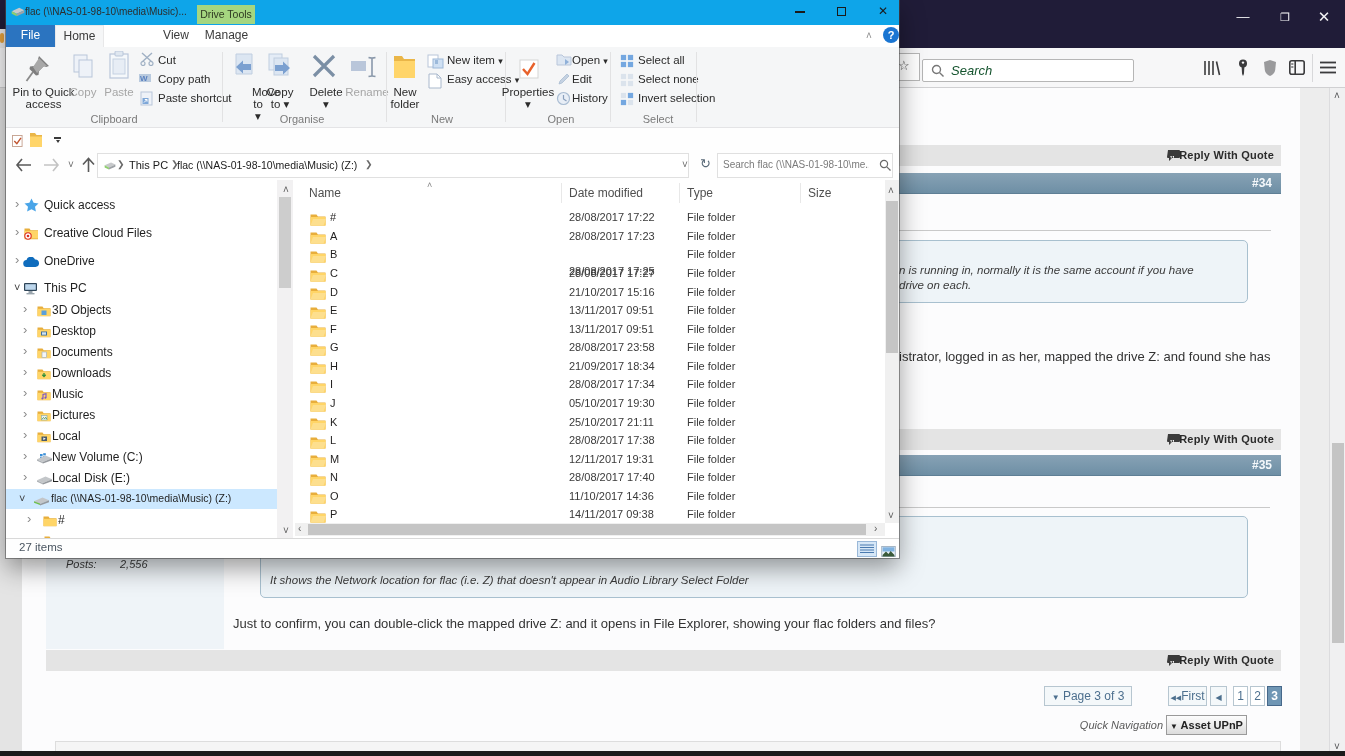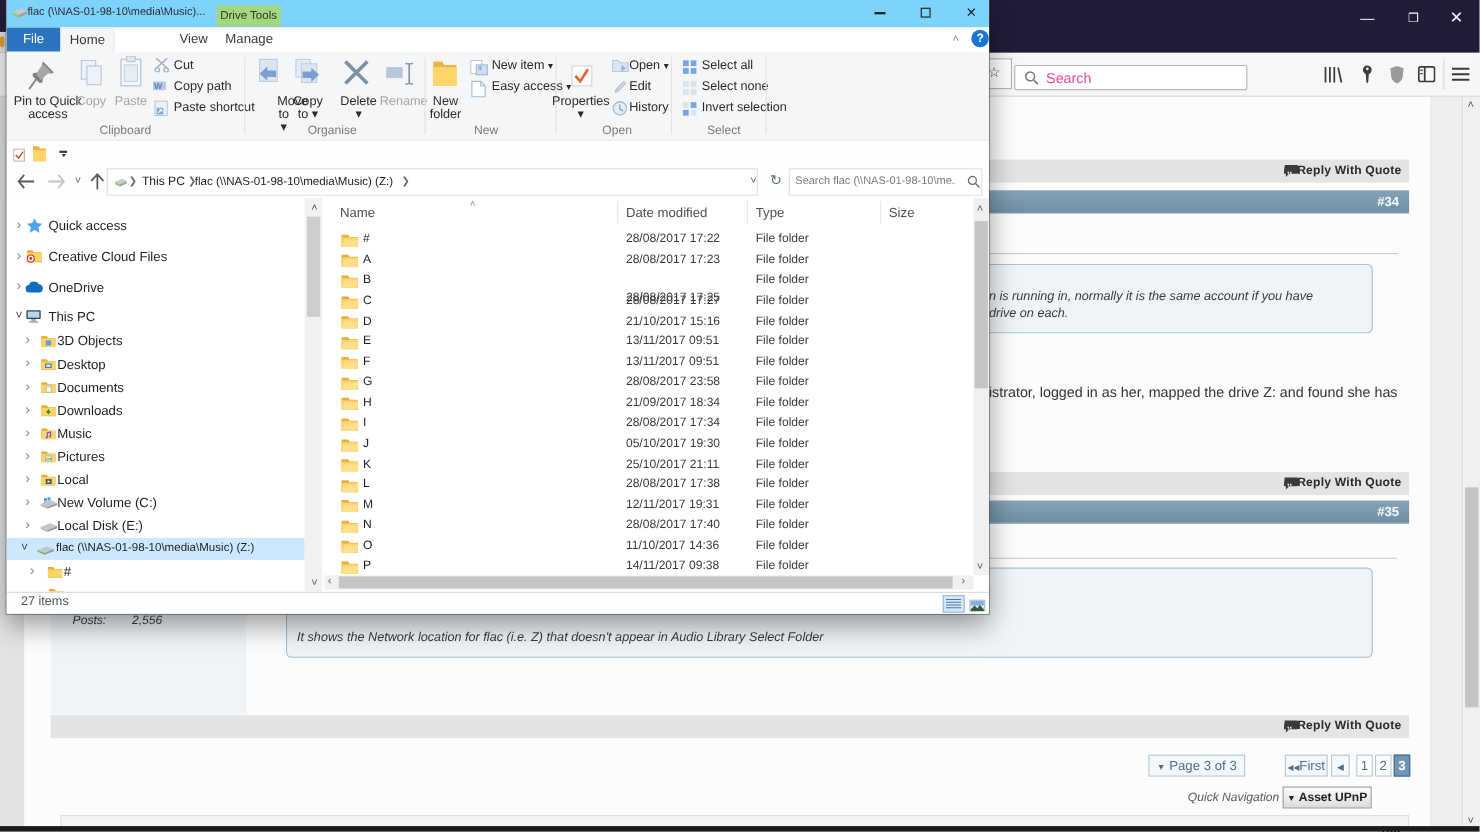--- a/index.html
+++ b/index.html
@@ -7,21 +7,21 @@
 .abs{position:absolute;}
 
 #ff{position:absolute;left:0;top:0;width:1345px;height:756px;background:#e9e9e9;}
 #ffbar{position:absolute;left:0;top:0;width:1345px;height:48px;background:#201c38;}
 .wbtn{position:absolute;top:0;width:45px;height:30px;color:#f3f3f5;font-size:13px;
   text-align:center;line-height:28px;}
 #fftool{position:absolute;left:0;top:48px;width:1345px;height:40px;background:#f7f7f8;
   border-bottom:1px solid #d0d0d2;}
 #ffsearch{position:absolute;left:922px;top:11px;width:212px;height:23px;background:#fff;
   border:1px solid #b6b6b6;border-radius:2px;}
-#ffsearch .ph{position:absolute;left:28px;top:3px;font-size:13px;color:#ec4899;}
+#ffsearch .ph{position:absolute;left:28px;top:3px;font-style:italic;font-size:13px;color:#14532d;}
 .ffico{position:absolute;top:9px;color:#3b3b3d;}
 
 #page{position:absolute;left:0;top:88px;width:1345px;height:663px;background:#e4e4e4;}
 #col{position:absolute;left:22px;top:0;width:1278px;height:663px;background:#fcfcfd;}
 .replybar{position:absolute;left:46px;width:1235px;height:21px;background:#e4e4e4;}
 .replybar .t{position:absolute;right:7px;top:4px;font-size:11px;font-weight:bold;color:#2b2b2b;letter-spacing:0.2px;}
 .replybar svg{position:absolute;right:100px;top:4px;}
 .postnum{position:absolute;left:46px;width:1235px;height:21px;
   background:linear-gradient(#87a2b5,#6e8fa5);border-bottom:1px solid #5f7f95;}
 .postnum .n{position:absolute;right:9px;top:3px;font-size:12px;font-weight:bold;color:#f4f8fb;}
@@ -36,21 +36,21 @@
   color:#4c6f8e;text-align:center;line-height:18px;}
 .btn2{position:absolute;height:20px;border:1px solid #9a9a9a;background:linear-gradient(#fdfdfd,#dcdcdc);
   font-size:11px;font-weight:bold;color:#222;text-align:center;}
 #ffscroll{position:absolute;left:1329px;top:88px;width:16px;height:663px;background:#f0f0f1;border-left:1px solid #dcdcde;}
 #ffthumb{position:absolute;left:2px;top:355px;width:12px;height:200px;background:#c4c4c4;}
 #darkbar{position:absolute;left:0;top:751px;width:1345px;height:5px;background:#1b1b1b;}
 .chev{color:#4f5052;font-size:10px;position:absolute;}
 
 #ex{position:absolute;left:6px;top:0px;width:893px;height:558px;background:#fff;overflow:hidden;
   box-shadow:0 10px 24px rgba(0,0,0,0.4), 0 0 0 1px rgba(90,90,90,0.55);}
-#extitle{position:absolute;left:0;top:0;width:1032px;height:25px;background:#7dd3fc;text-decoration:underline;}
+#extitle{position:absolute;left:0;top:0;width:1032px;height:25px;background:#0ea5e9;text-decoration:underline;}
 #extabs{position:absolute;left:0;top:25px;width:893px;height:22px;background:#fff;}
 #exribbon{position:absolute;left:0;top:47px;width:893px;height:81px;background:#f5f6f7;border-bottom:1px solid #e4e4e6;}
 #exqat{position:absolute;left:0;top:128px;width:893px;height:24px;background:#fefefe;}
 #exaddr{position:absolute;left:0;top:152px;width:893px;height:28px;background:#fefefe;}
 #exmain{position:absolute;left:0;top:180px;width:893px;height:358px;background:#fff;overflow:hidden;}
 #exstatus{position:absolute;left:0;top:538px;width:893px;height:20px;background:#fefefe;border-top:1px solid #d9d9d9;}
 .rtab{position:absolute;top:0;height:22px;font-size:12px;color:#3b3b3b;text-align:center;line-height:21px;}
 .grplabel{position:absolute;top:66px;font-size:11px;color:#7a7a7a;text-align:center;}
 .gsep{position:absolute;top:5px;width:1px;height:70px;background:#e2e2e3;}
 .rbtn-label{position:absolute;font-size:11.5px;color:#2b2b2b;text-align:center;line-height:12px;}
@@ -137,20 +137,21 @@
       </div>
     <div class="postnum" style="top:367px;">
         <div class="n">#35</div>
       </div>
     <div id="userpanel"></div>
     <div class="qtext" style="left:66px;top:470px;font-size:11px;">Posts:</div>
     <div class="qtext" style="left:120px;top:470px;font-size:11px;">2,556</div>
     <div class="abs" style="left:455px;top:419px;width:815px;height:1px;background:#c9c9c9;"></div>
     <div class="qbox" style="top:428px;height:82px;"></div>
     <div class="qtext" style="left:270px;top:486px;">It shows the Network location for flac (i.e. Z) that doesn't appear in Audio Library Select Folder</div>
+    <div class="btext" style="left:233px;top:528px;">Just to confirm, you can double-click the mapped drive Z: and it opens in File Explorer, showing your flac folders and files?</div>
     <div class="replybar" style="top:562px;">
         <svg width="14" height="14" viewBox="0 0 14 14">
           <path d="M1 1 h11 a1 1 0 0 1 1 1 v6 a1 1 0 0 1 -1 1 h-7 l-3 3 v-3 h-1 a1 1 0 0 1 -1 -1 z" fill="#3a3a3a"></path>
           <text x="3" y="8" font-size="8" fill="#fff" font-weight="bold">,,</text>
         </svg>
         <div class="t">Reply With Quote</div>
       </div>
 
     <div class="pgbox" style="left:1044px;top:598px;width:88px;line-height:18px;"><span style="font-size:8px;">▼</span> Page 3 of 3</div>
     <div class="pgbox" style="left:1168px;top:598px;width:39px;line-height:18px;"><span style="font-size:7px;">◀◀</span>First</div>

